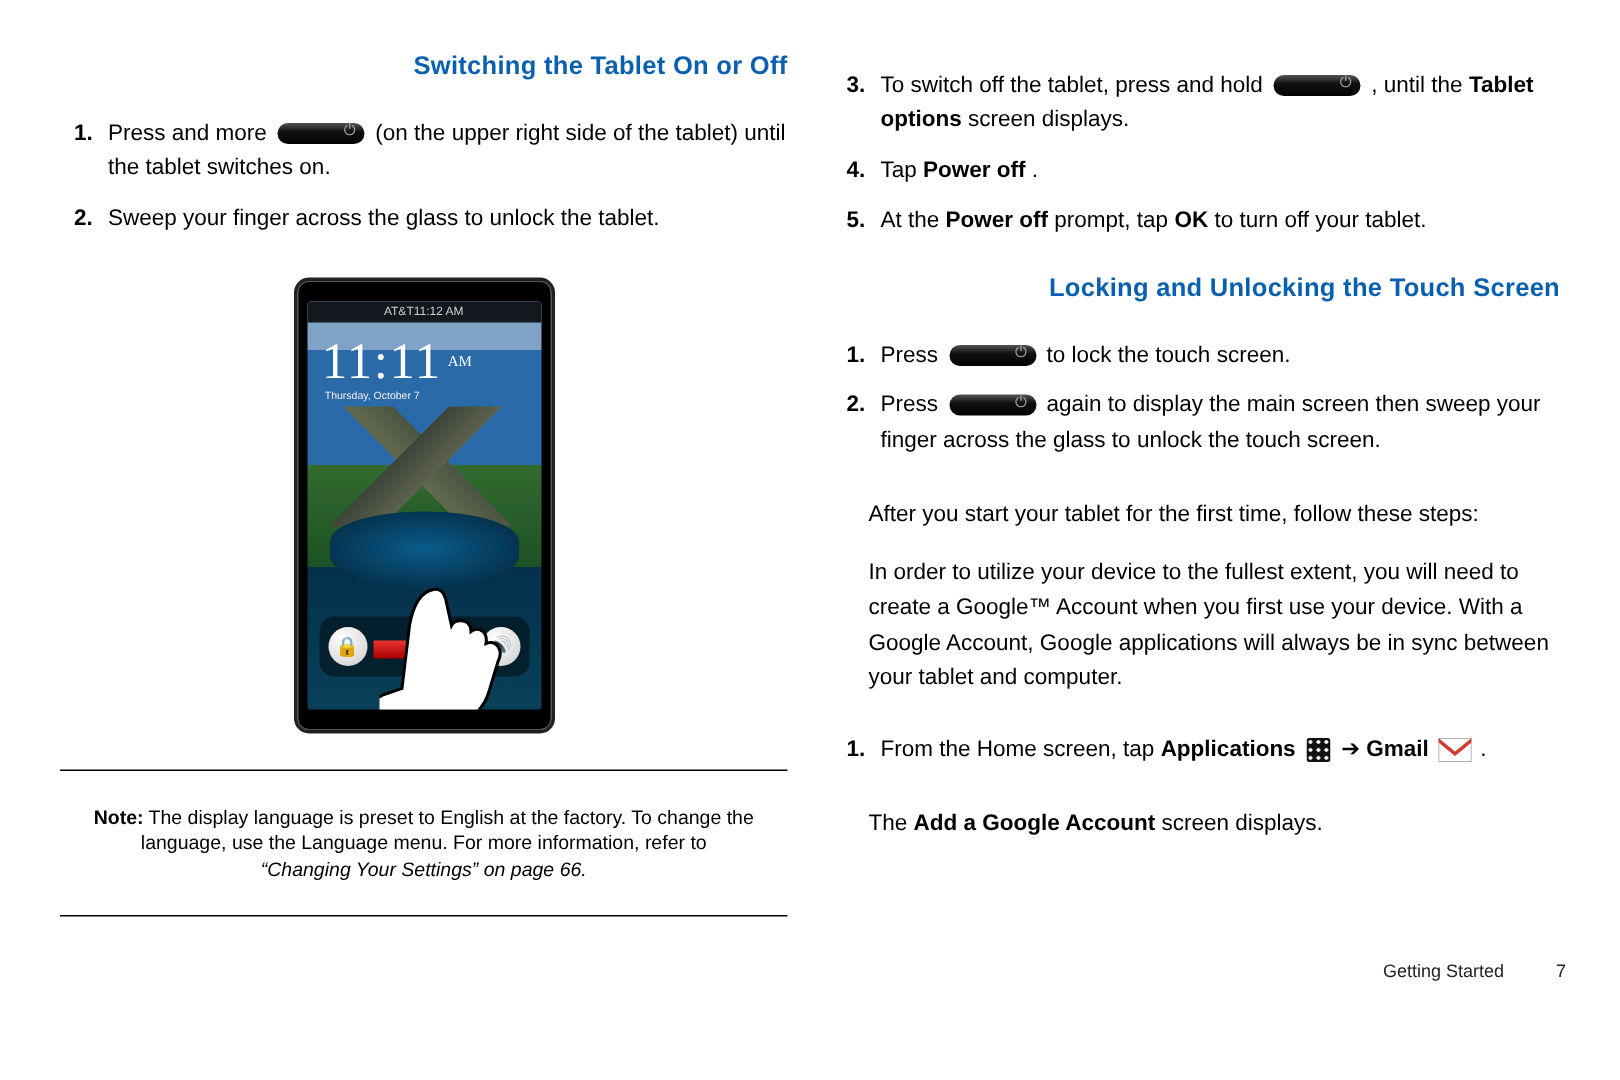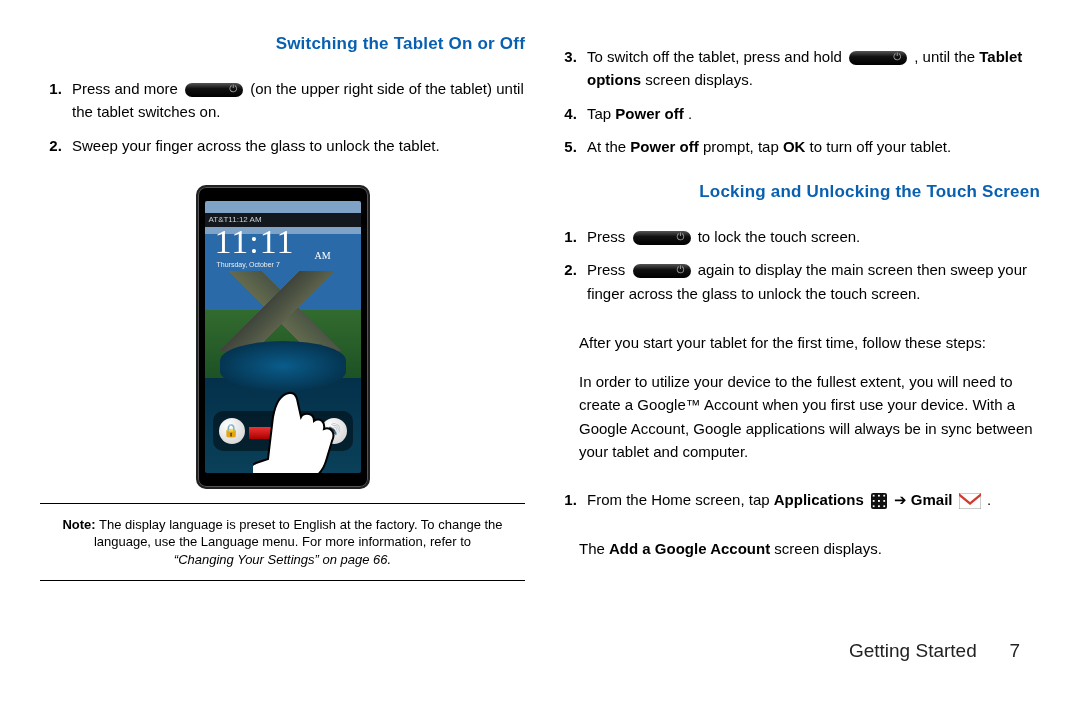--- a/index.html
+++ b/index.html
@@ -103,39 +103,39 @@
     top: 14px;
     left: 7px;
     right: 7px;
     bottom: 14px;
     border-radius: 2px;
     overflow: hidden;
     background: linear-gradient(#7fa2c7 0%, #7fa2c7 12%, #2a6aa8 12%, #2a6aa8 40%, #326b2e 40%, #1d5225 65%, #04304a 65%, #0a4059 100%);
   }
   .statusbar {
     position: absolute;
-    top: 12px; left: 0; right: 0;
+    top: 0; left: 0; right: 0;
     height: 14px;
     background: rgba(0,0,0,0.85);
     color: #cfcfcf;
     font-size: 8px;
     display: flex;
-    justify-content: flex-start;
+    justify-content: center;
     align-items: center;
     padding: 0 4px;
   }
   .clock-big {
     position: absolute;
     top: 22px;
     left: 10px;
     color: #fff;
     font-family: serif;
     display: flex;
-    align-items: flex-end;
-    gap: 20px;
+    align-items: center;
+    gap: 4px;
   }
   .clock-big .t { font-size: 34px; letter-spacing: 1px; }
   .clock-big .ampm { font-size: 10px; }
   .clock-date {
     position: absolute;
     top: 60px;
     left: 12px;
     color: #eee;
     font-size: 7px;
   }
@@ -194,34 +194,35 @@
   .hand {
     position: absolute;
     bottom: -24px;
     left: 48px;
     width: 120px;
     height: 120px;
   }
   .note-rule {
     border-top: 1px solid #000;
     border-bottom: 1px solid #000;
-    padding: 12px 6px;
+    padding: 22px 6px;
     font-size: 13px;
     text-align: center;
     line-height: 1.35;
+    margin-top: 10px;
   }
   .para {
     margin: 6px 0 10px 24px;
     line-height: 1.55;
   }
   .para.noindent { margin-left: 0; }
   .footer {
     text-align: right;
-    padding: 0 60px 12px 0;
-    font-size: 19px;
+    padding: 0 36px 12px 0;
+    font-size: 12px;
     color: #222;
   }
   .footer .pn { display: inline-block; width: 38px; text-align: right; }
 </style>
 </head>
 <body>
 
 <div class="page">
 
   <div class="col">

